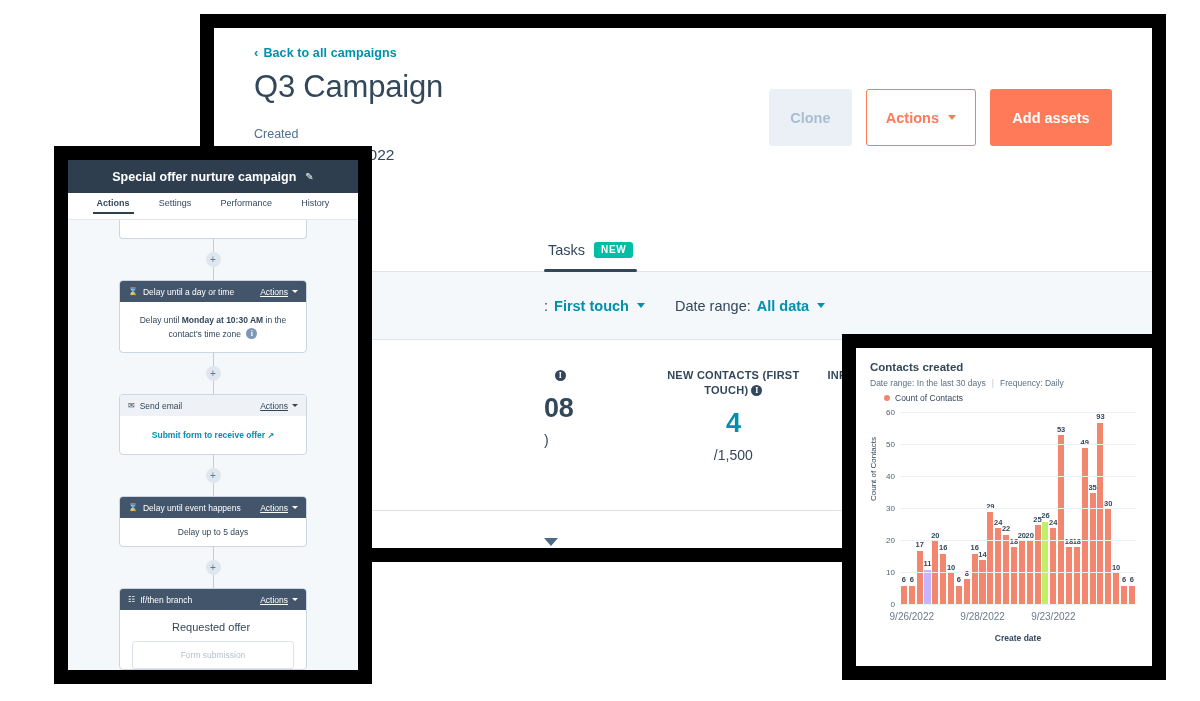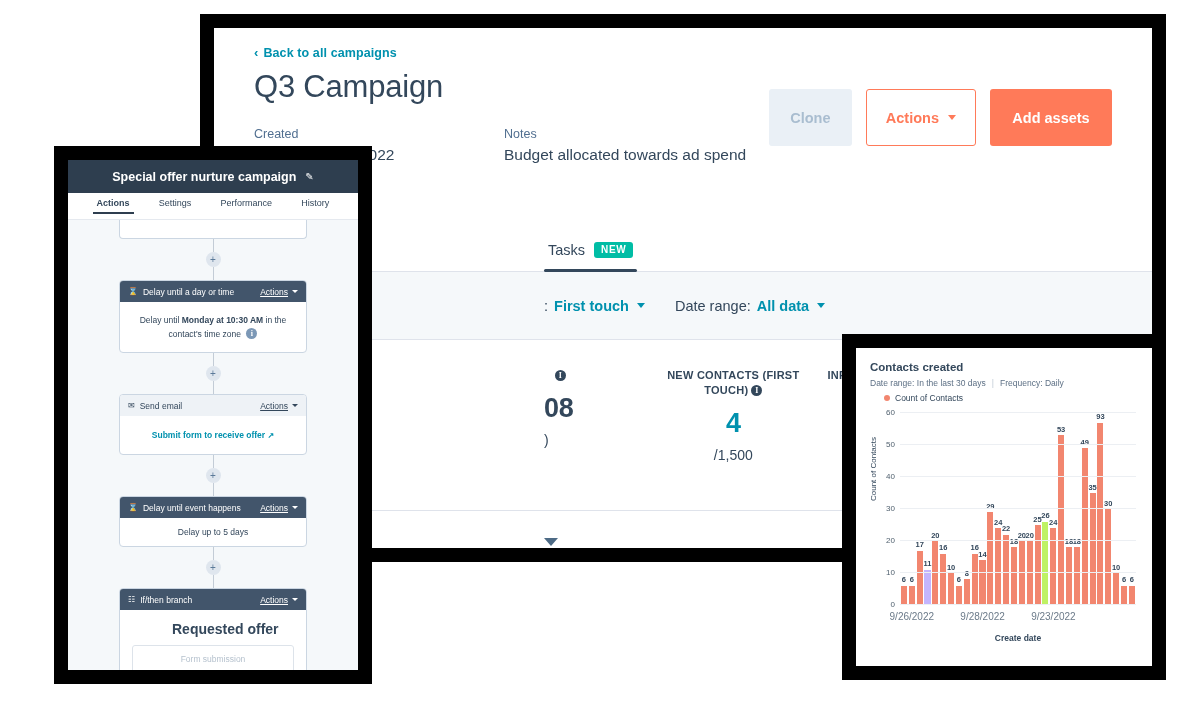--- a/index.html
+++ b/index.html
@@ -77,21 +77,21 @@
   .wf-bar .act u{text-decoration:underline;}
   .wf-bar .cc{width:0;height:0;border-left:3px solid transparent;border-right:3px solid transparent;border-top:3.5px solid #fff;}
   .wf-body{padding:11px 13px;font-size:8.5px;color:#33475b;text-align:center;line-height:1.65;}
   .wf-body b{font-weight:700;}
   .wf-link{color:#0091ae;font-weight:700;font-size:8.5px;text-align:center;padding:14px 10px;}
   .wf-row{font-size:8.5px;color:#33475b;text-align:center;padding:9px 10px;}
   .wf-row+.wf-row{border-top:1px solid #e5e9ef;}
   .connector{width:1px;background:#c3ccd6;height:13px;margin:0 auto;}
   .plusnode{width:15px;height:15px;border-radius:50%;background:#dfe6ee;color:#5b7a99;font-size:10px;line-height:15px;text-align:center;margin:0 auto;}
   .wf-body-left{padding:11px 12px 0 12px;}
-  .wf-sublabel{font-size:14px;font-weight:700;color:#33475b;margin-bottom:8px;padding-left:40px;}
+  .wf-sublabel{font-size:11px;font-weight:400;color:#33475b;margin-bottom:8px;padding-left:40px;}
   .wf-ghost{border:1px solid #dde3ea;border-radius:3px;height:26px;display:flex;align-items:center;justify-content:center;font-size:8.5px;color:#b6c2ce;}
   .ext{font-size:8px;}
 
   
   #chartpanel{left:856px;top:348px;width:296px;height:318px;z-index:4;overflow:hidden;padding:13px 14px 8px 14px;box-sizing:border-box;}
   .ch-title{font-size:11.5px;font-weight:700;color:#33475b;}
   .ch-sub{font-size:8.5px;color:#5d7085;margin-top:5px;display:flex;gap:6px;align-items:center;}
   .ch-sub .sep{color:#c0cbd6;}
   .ch-legend{display:flex;align-items:center;gap:5px;margin-top:5px;padding-left:14px;font-size:8.5px;color:#33475b;}
   .dot{width:6px;height:6px;border-radius:50%;background:#f2866f;}
@@ -120,24 +120,20 @@
         <span class="chev">‹</span>
         <span>Back to all campaigns</span>
       </div>
       <div class="camp-title">Q3 Campaign</div>
 
       <div class="meta-row">
         <div class="meta-col">
           <div class="meta-label">Created</div>
           <div class="meta-value">September 26, 2022</div>
         </div>
-        <div class="meta-col notes">
-          <div class="meta-label">Notes</div>
-          <div class="meta-value">Budget allocated towards ad spend</div>
-        </div>
       </div>
       <div class="budget-label">Budget</div>
     </div>
 
     <div class="btn-row">
       <div class="btn btn-clone">Clone</div>
       <div class="btn btn-actions">
         <span>Actions</span>
         <span class="caret"></span>
       </div>

